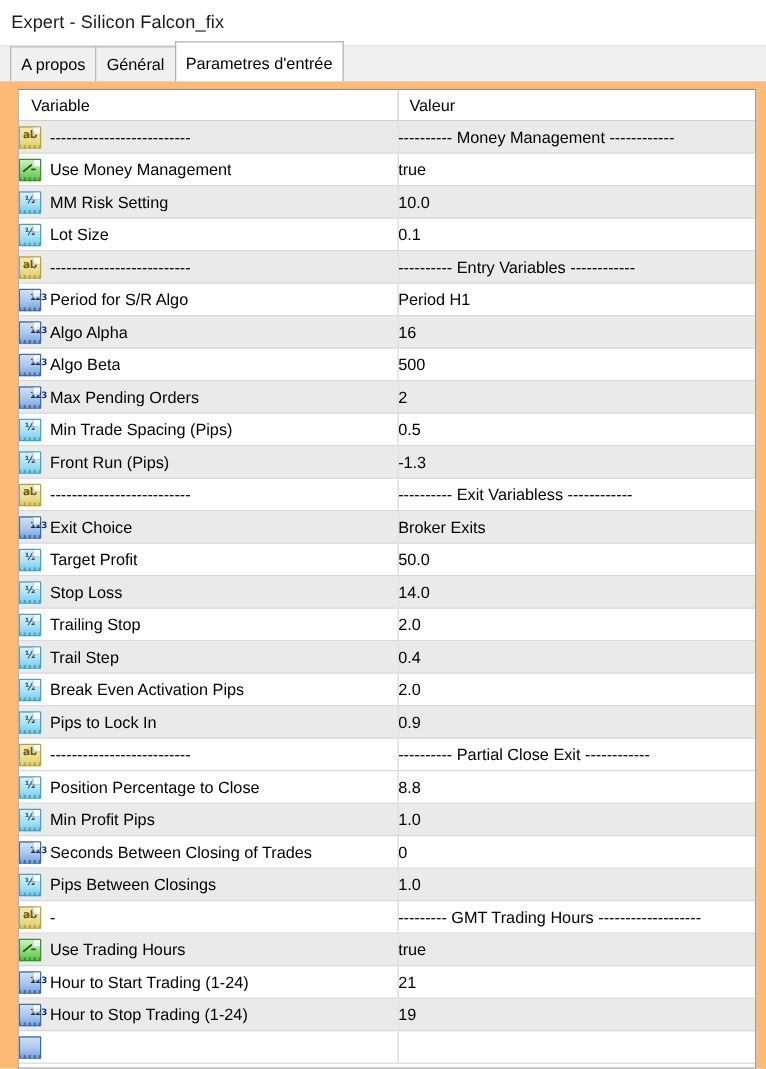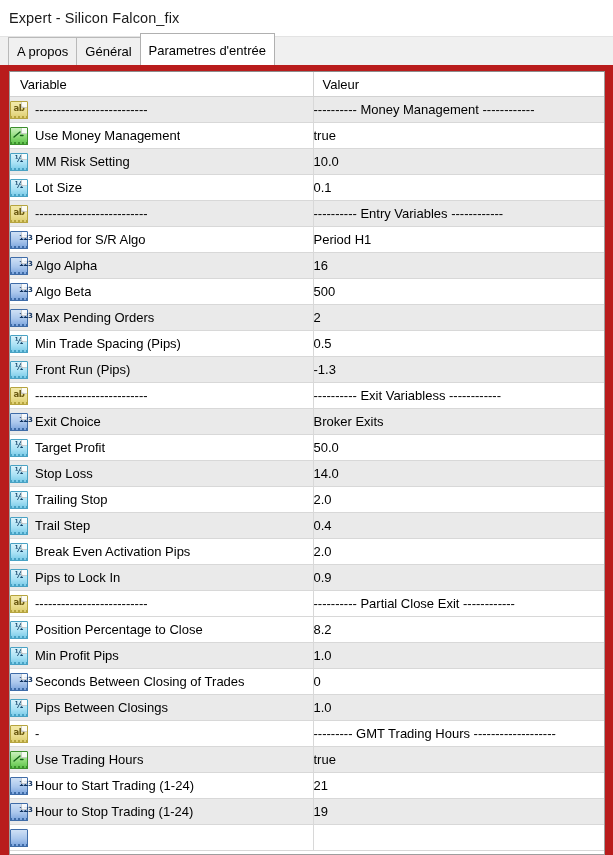--- a/index.html
+++ b/index.html
@@ -62,22 +62,22 @@
     z-index: 3;
     padding-top: 8px;
     padding-bottom: 7px;
     margin-top: -3px;
     border-color: #b0b0b0;
   }
 
   
   .panel {
     position: relative;
-    background: #b91c1c;
-    padding: 6px 8px 0 9px;
+    background: #fdba74;
+    padding: 6px 8px 0 14px;
     box-sizing: border-box;
     height: calc(855px - 36px - 29px);
   }
   .table-wrap {
     border: 1px solid #9e9e9e;
     border-top: 1px solid #8c8c8c;
     background: #ffffff;
     height: 100%;
     box-sizing: border-box;
     overflow: hidden;
@@ -492,21 +492,21 @@
           <tr class="norm">
             <td class="var-cell">
               <div class="var-inner">
                 <span class="ticon t-dbl">
                   <span class="glyph">½</span>
                   <span class="fold"></span>
                 </span>
                 <span class="var-label">Position Percentage to Close</span>
               </div>
             </td>
-            <td class="val-cell"><span class="val-text">8.2</span></td>
+            <td class="val-cell"><span class="val-text">8.8</span></td>
           </tr>
           <tr class="alt">
             <td class="var-cell">
               <div class="var-inner">
                 <span class="ticon t-dbl">
                   <span class="glyph">½</span>
                   <span class="fold"></span>
                 </span>
                 <span class="var-label">Min Profit Pips</span>
               </div>

